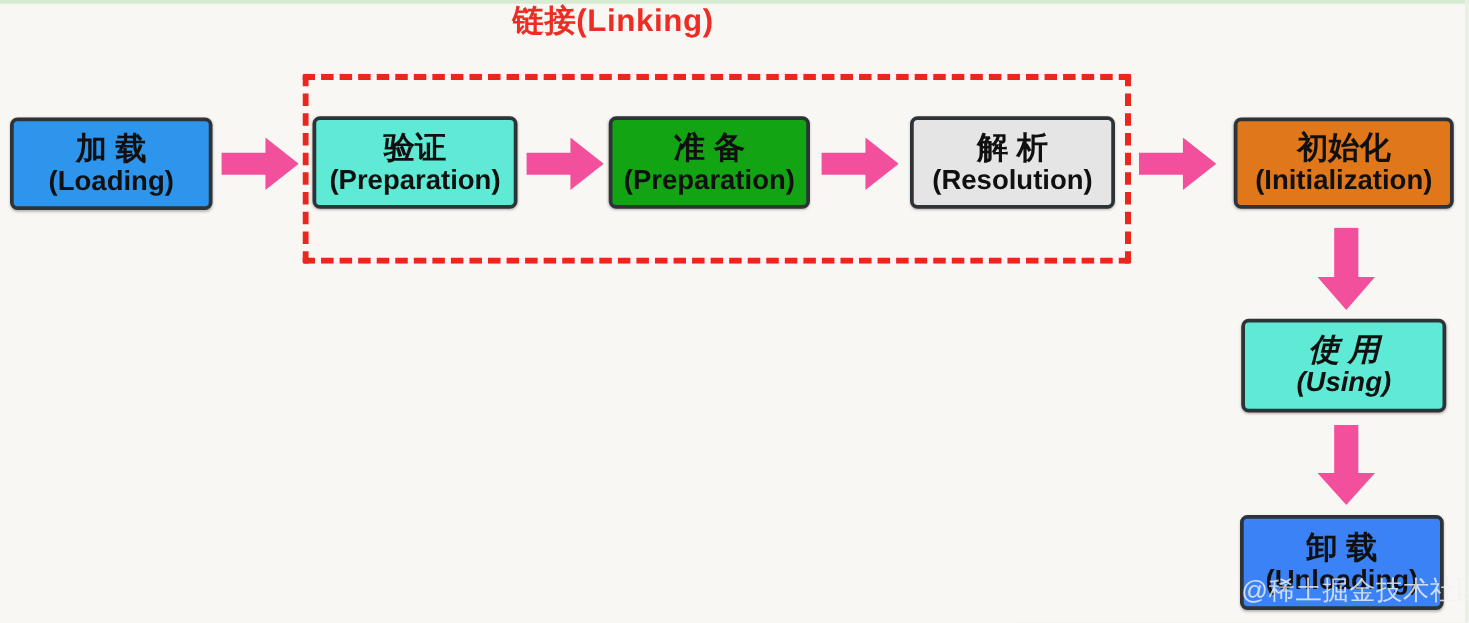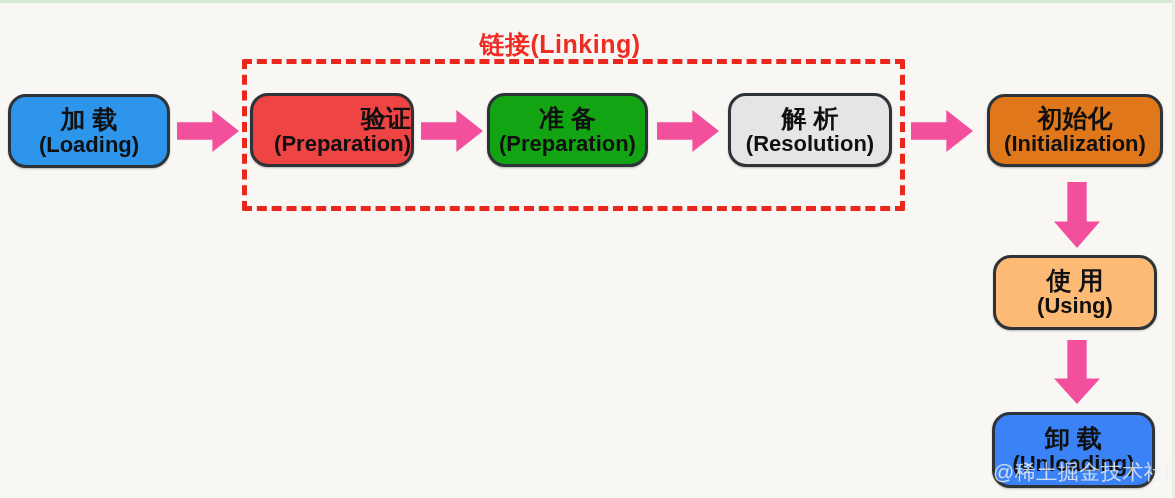--- a/index.html
+++ b/index.html
@@ -15,35 +15,35 @@
   }
   .edge-top{
     position:absolute;left:0;top:0;width:1175px;height:3px;
     background:#d7ead2;
   }
   .edge-right{
     position:absolute;right:0;top:0;width:3px;height:498px;
     background:#e6f1e1;
   }
   .diagram-title{
-    position:absolute;left:410px;top:28px;width:300px;
-    text-align:center;
+    position:absolute;left:410px;top:0;width:300px;
+    text-align:left;
     font-size:25px;font-weight:700;color:#ef2c23;
     letter-spacing:0.5px;
   }
   .linking-outline{
     position:absolute;left:242px;top:59px;width:653px;height:142px;
     border:5px dashed #e9271d;
     border-radius:2px;
     background:transparent;
   }
   .node{
     position:absolute;
     border:3px solid #2e3338;
-    border-radius:18px;
+    border-radius:6px;
     display:flex;flex-direction:column;
     align-items:center;justify-content:center;
     text-align:center;color:#101010;font-weight:700;
     line-height:1.12;
     box-shadow:0 1px 2px rgba(0,0,0,0.25);
     box-sizing:border-box;
   }
   .node .zh{font-size:25px;}
   .node .en{font-size:22px;white-space:nowrap;}
   .node-loading       {left:8px;   top:94px;  width:162px;height:74px;}
@@ -88,41 +88,41 @@
 
   <div class="diagram-title">链接(Linking)</div>
 
   <div class="linking-outline"></div>
 
   <div class="node node-loading" style="background: rgb(45, 149, 236);">
     <div class="zh">加 载</div>
     <div class="en">(Loading)</div>
   </div>
 
-  <div class="node node-verification" style="background: #ef4444; align-items: flex-end;">
+  <div class="node node-verification" style="background: #5eead4;">
     <div class="zh">验证</div>
     <div class="en">(Preparation)</div>
   </div>
 
   <div class="node node-preparation" style="background: rgb(19, 164, 19);">
     <div class="zh">准 备</div>
     <div class="en">(Preparation)</div>
   </div>
 
   <div class="node node-resolution" style="background: #e5e5e5;">
     <div class="zh">解 析</div>
     <div class="en">(Resolution)</div>
   </div>
 
   <div class="node node-initialization" style="background: rgb(224, 119, 27);">
     <div class="zh">初始化</div>
     <div class="en">(Initialization)</div>
   </div>
 
-  <div class="node node-using" style="background: #fdba74;">
+  <div class="node node-using" style="background: #5eead4; font-style: italic;">
     <div class="zh">使 用</div>
     <div class="en">(Using)</div>
   </div>
 
   <div class="node node-unloading" style="background: #3b82f6;">
     <div class="zh">卸 载</div>
     <div class="en">(Unloading)</div>
   </div>
 
   <div class="arrow arrow-right arrow-1" style="background: rgb(242, 80, 156);"></div>

